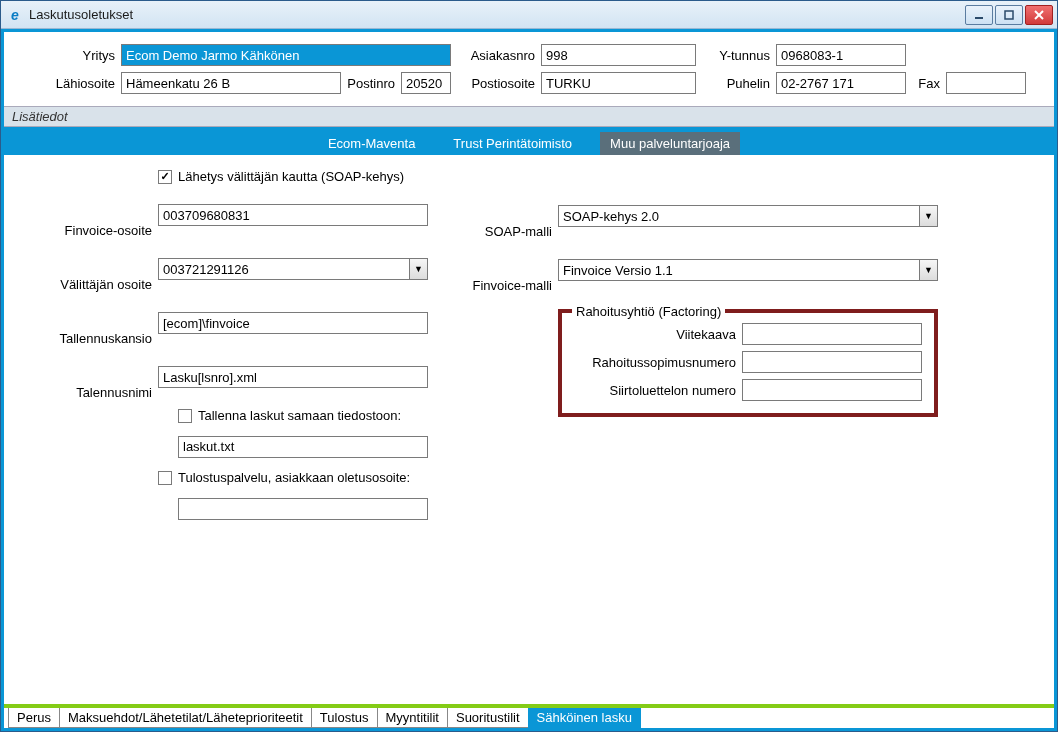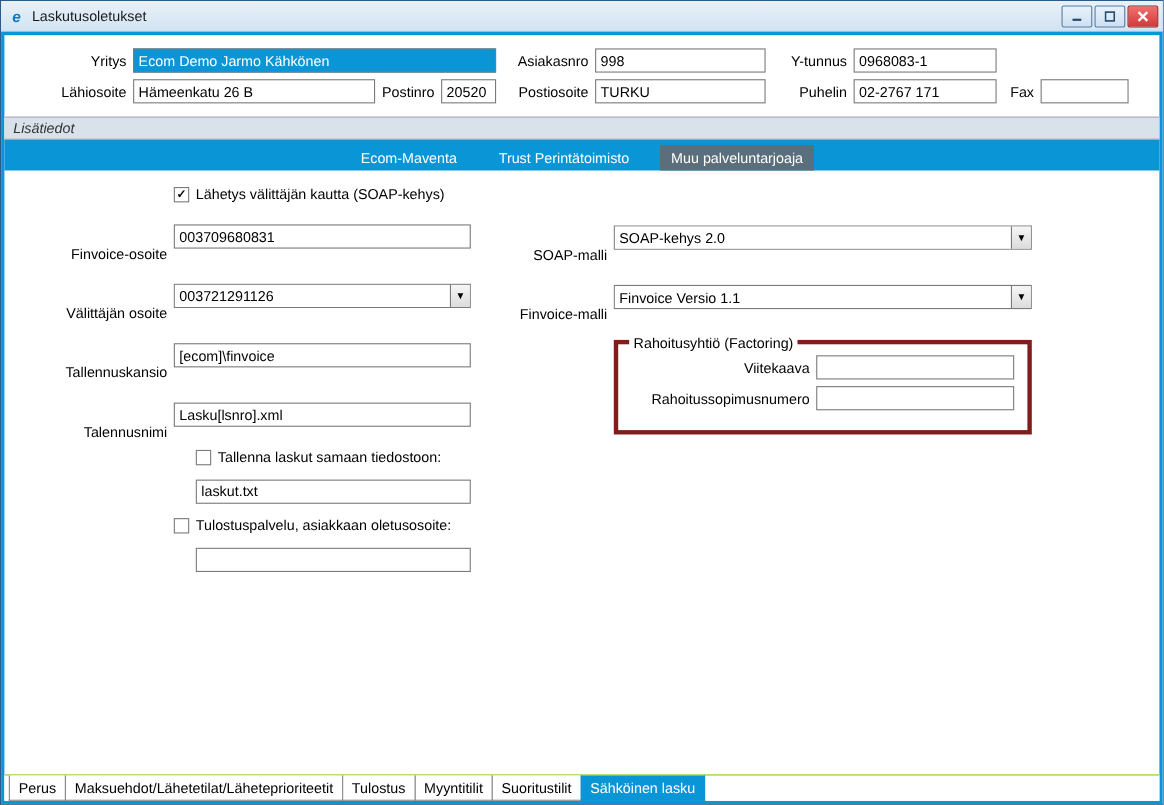--- a/index.html
+++ b/index.html
@@ -217,21 +217,21 @@
     position: absolute;
     top: -9px;
     left: 10px;
     background: #fff;
     padding: 0 4px;
     font-size: 13px;
   }
 
   .bottom-tabs {
     display: flex;
-    border-top: 1px solid #84cc16;
+    border-top: 4px solid #84cc16;
     background: #fff;
     height: 24px;
     align-items: stretch;
     padding: 0 4px;
   }
   .btab {
     border: 1px solid #888;
     border-top: none;
     padding: 2px 8px;
     background: #fff;
@@ -370,20 +370,24 @@
         <div class="fieldset" style="margin-left:100px; width:380px">
           <span class="legend">Rahoitusyhtiö (Factoring)</span>
           <div class="frow" style="margin-bottom:6px">
             <span class="flbl2">Viitekaava</span>
             <input class="finput" style="width: 180px;" value="">
           </div>
           <div class="frow" style="margin-bottom:6px">
             <span class="flbl2">Rahoitussopimusnumero</span>
             <input class="finput" style="width: 180px;" value="">
           </div>
+          <div class="frow">
+            <span class="flbl2">Siirtoluettelon numero</span>
+            <input class="finput" style="width: 180px;" value="">
+          </div>
         </div>
       </div>
     </div>
 
     <div class="bottom-tabs">
       <div class="btab">Perus</div>
       <div class="btab">Maksuehdot/Lähetetilat/Läheteprioriteetit</div>
       <div class="btab">Tulostus</div>
       <div class="btab">Myyntitilit</div>
       <div class="btab">Suoritustilit</div>

